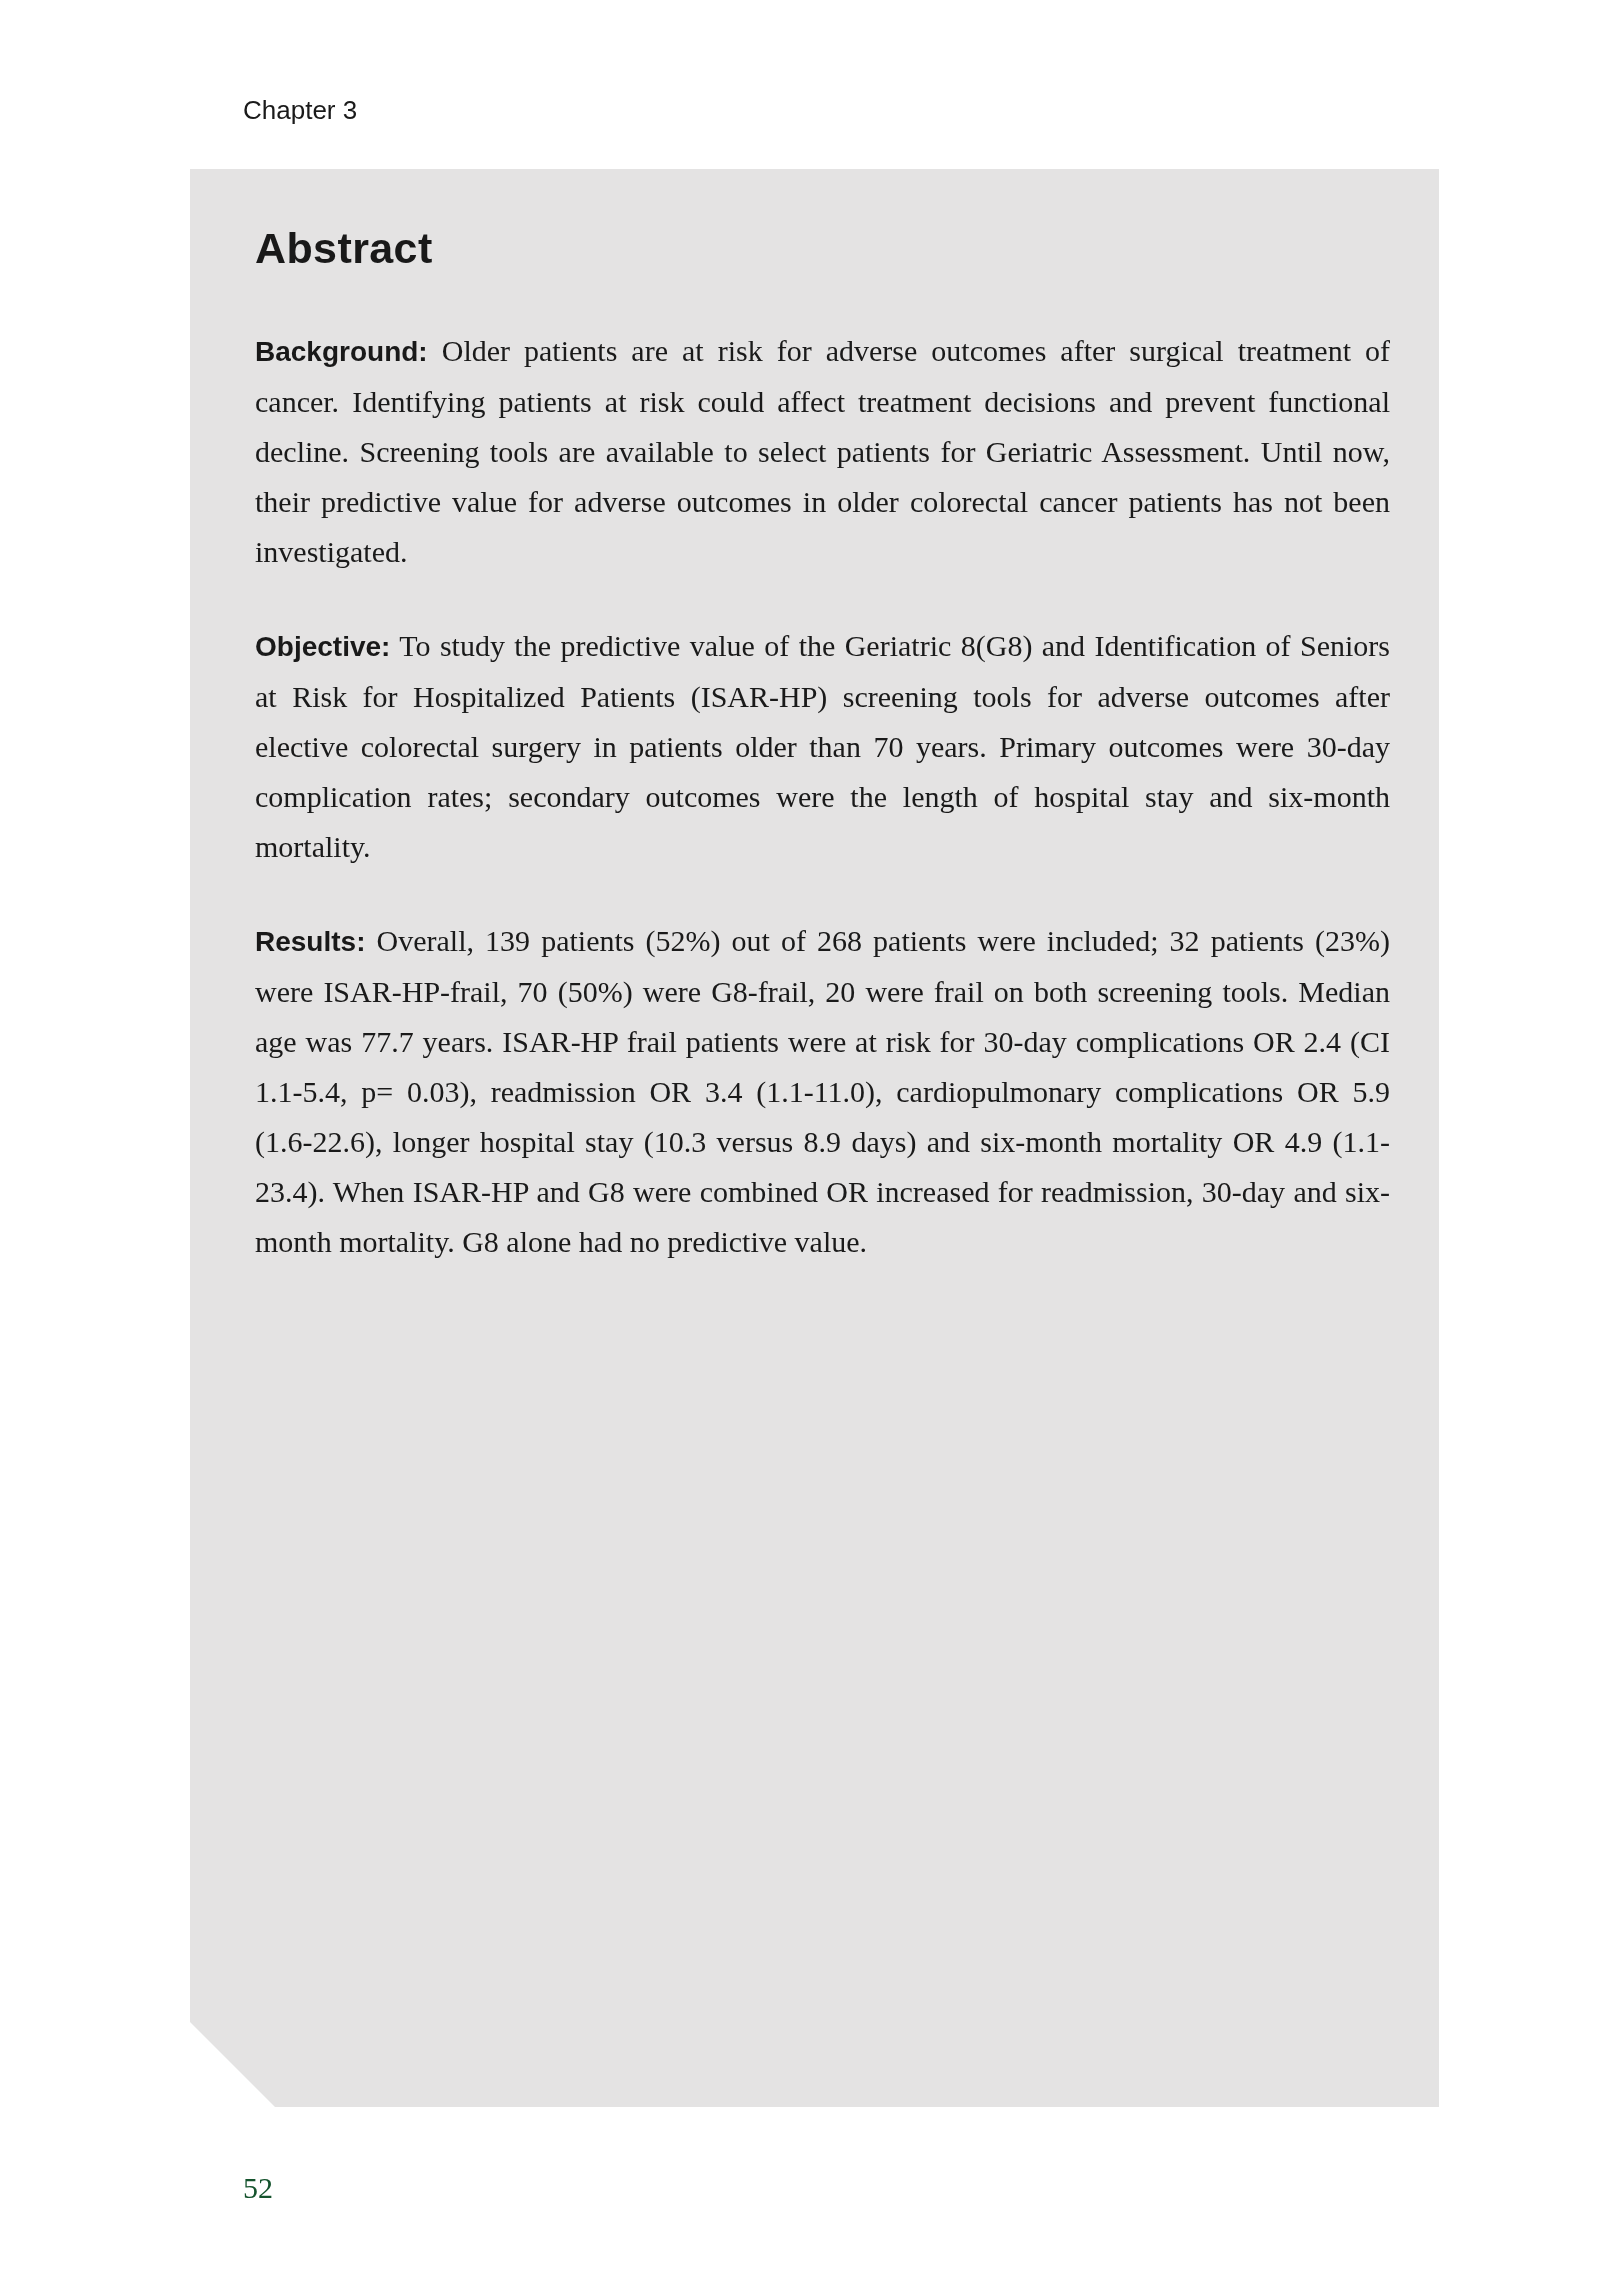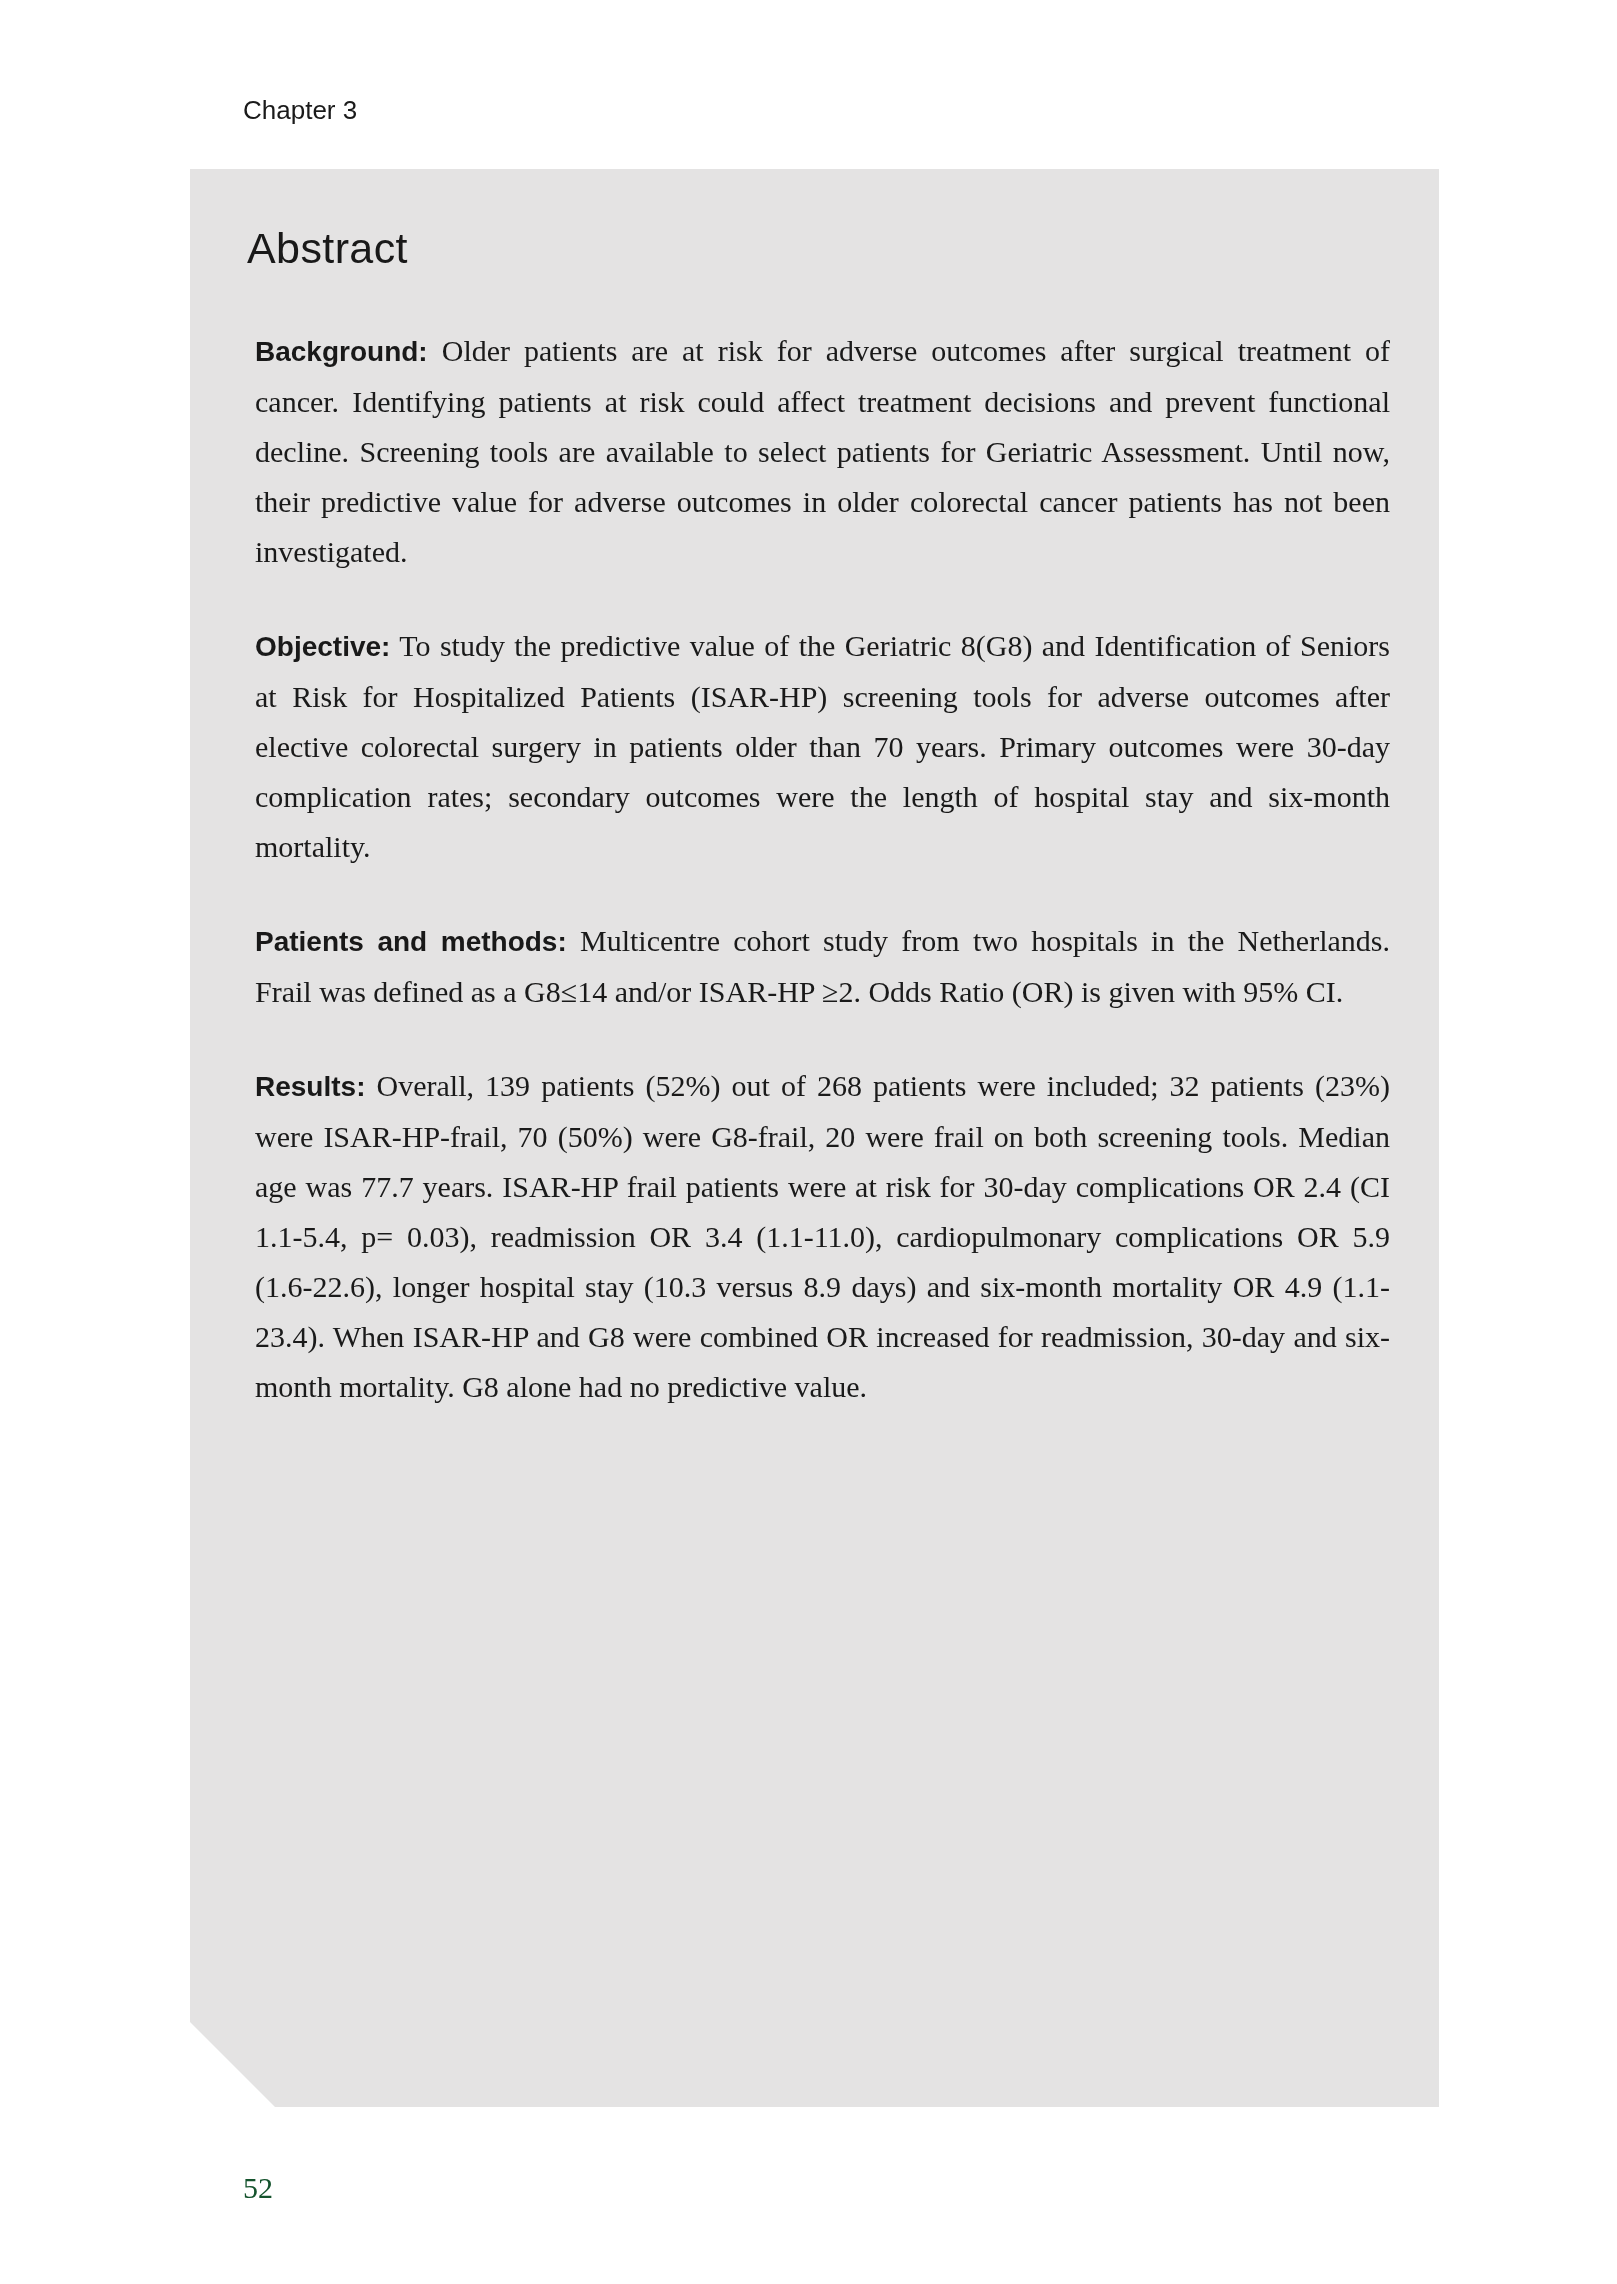--- a/index.html
+++ b/index.html
@@ -28,24 +28,24 @@
     top: 169px;
     width: 1249px;
     height: 1938px;
     background: #e4e3e3;
     clip-path: polygon(0 0, 100% 0, 100% 100%, 85px 100%, 0 calc(100% - 85px));
     box-sizing: border-box;
     padding: 55px 49px 0 53px;
   }
   .abstract-title {
     font-family: "Liberation Sans", sans-serif;
-    font-weight: 400;
+    font-weight: 700;
     font-size: 43px;
     color: #191919;
-    margin: 0 0 53px 4px;
+    margin: 0 0 53px 12px;
     letter-spacing: 0.4px;
   }
   .abstract-section {
     font-size: 30px;
     line-height: 50px;
     text-align: justify;
     margin: 0 0 44px 12px;
   }
   .section-label {
     font-family: "Liberation Sans", sans-serif;
@@ -71,21 +71,20 @@
 <div class="chapter-label">Chapter 3</div>
 
 <div class="abstract-box">
 
   <h1 class="abstract-title">Abstract</h1>
 
   <p class="abstract-section"><strong class="section-label">Background:</strong> <span class="section-text">Older patients are at risk for adverse outcomes after surgical treatment of cancer. Identifying patients at risk could affect treatment decisions and prevent functional decline. Screening tools are available to select patients for Geriatric Assessment. Until now, their predictive value for adverse outcomes in older colorectal cancer patients has not been investigated.</span></p>
 
   <p class="abstract-section"><strong class="section-label">Objective:</strong> <span class="section-text">To study the predictive value of the Geriatric 8(G8) and Identification of Seniors at Risk for Hospitalized Patients (ISAR-HP) screening tools for adverse outcomes after elective colorectal surgery in patients older than 70 years. Primary outcomes were 30-day complication rates; secondary outcomes were the length of hospital stay and six-month mortality.</span></p>
 
-  <p class="abstract-section"><strong class="section-label">Patients and methods:</strong> <span class="section-text">Multicentre cohort study from two hospitals in the Netherlands. Frail was defined as a G8≤14 and/or ISAR-HP ≥2. Odds Ratio (OR) is given with 95% CI.</span></p>
 
   <p class="abstract-section"><strong class="section-label">Results:</strong> <span class="section-text">Overall, 139 patients (52%) out of 268 patients were included; 32 patients (23%) were ISAR-HP-frail, 70 (50%) were G8-frail, 20 were frail on both screening tools. Median age was 77.7 years. ISAR-HP frail patients were at risk for 30-day complications OR 2.4 (CI 1.1-5.4, p= 0.03), readmission OR 3.4 (1.1-11.0), cardiopulmonary complications OR 5.9 (1.6-22.6), longer hospital stay (10.3 versus 8.9 days) and six-month mortality OR 4.9 (1.1-23.4). When ISAR-HP and G8 were combined OR increased for readmission, 30-day and six-month mortality. G8 alone had no predictive value.</span></p>
 
 
 </div>
 
 <div class="page-number">52</div>
 
 
 </body></html>

